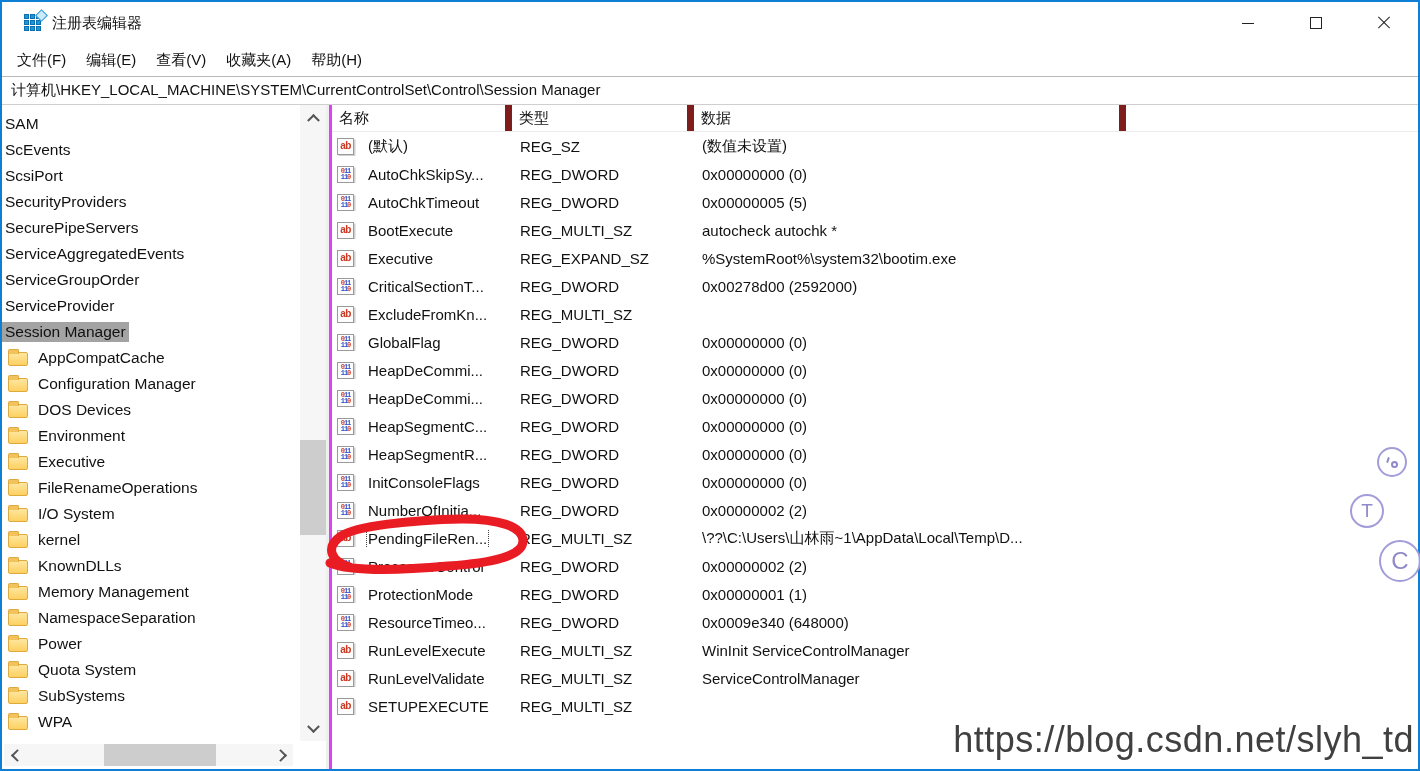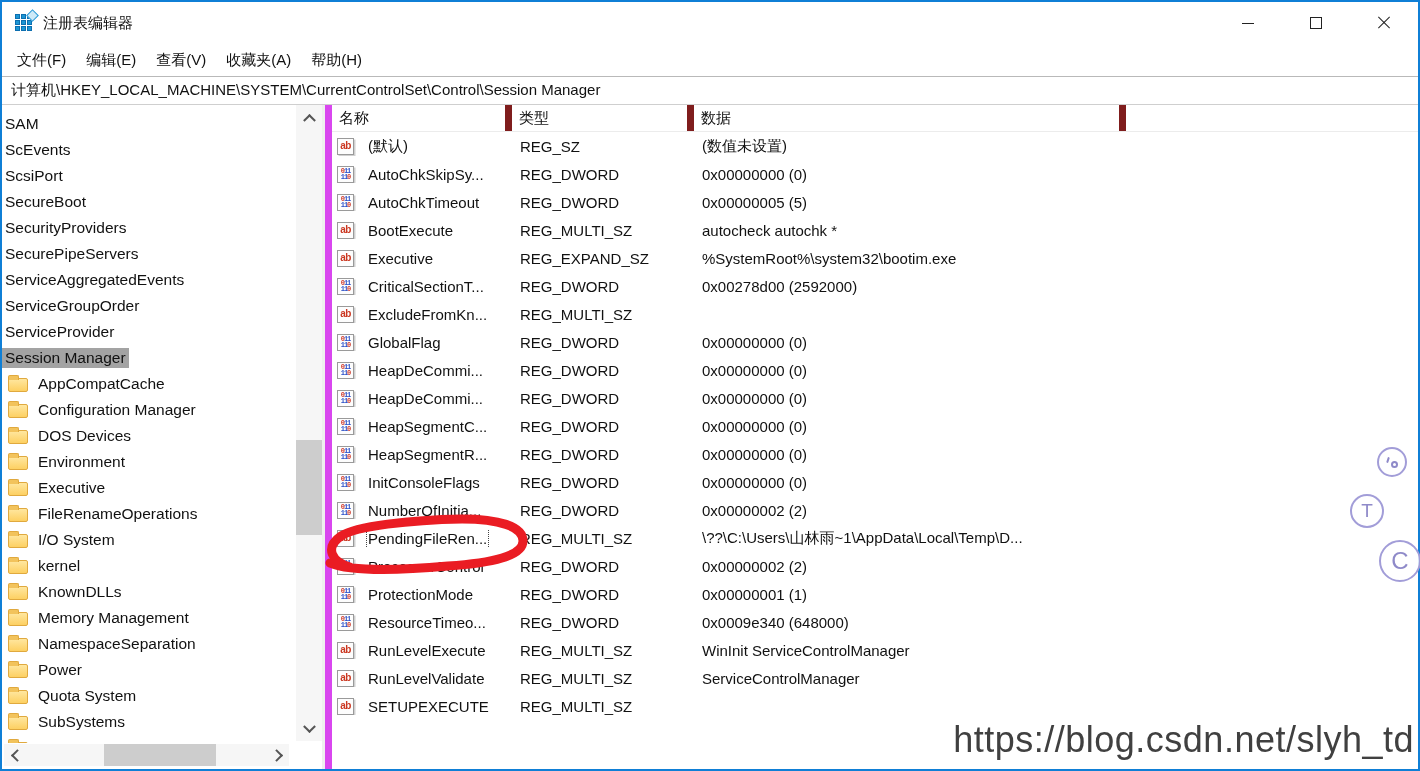--- a/index.html
+++ b/index.html
@@ -1,21 +1,21 @@
 <!DOCTYPE html>
 <html><head>
 <meta charset="utf-8">
 <style>
   *{margin:0;padding:0;box-sizing:border-box}
   html,body{width:1420px;height:771px}
   body{position:relative;overflow:hidden;background:#fff;font-family:"Liberation Sans",sans-serif;color:#111}
   .window{position:absolute;inset:0;border:2px solid #0f7fd6;background:#fff;display:flex;flex-direction:column}
 
   
-  .titlebar{height:42px;display:flex;align-items:center;padding-left:13px;background:#fff}
+  .titlebar{height:42px;display:flex;align-items:center;padding-left:22px;background:#fff}
   .app-icon{width:19px;height:19px;position:relative;margin-right:9px;flex:none}
   .app-icon .grid{display:grid;grid-template-columns:repeat(3,5px);grid-template-rows:repeat(3,5px);gap:1px}
   .app-icon .grid i{background:#1c96d4;border:1px solid #0d6fb0}
   .app-icon::after{content:"";position:absolute;top:-3px;right:-3px;width:7px;height:7px;background:#cdeaf8;border:1px solid #2a9ad6;transform:rotate(45deg)}
   .title{font-size:15px}
   .controls{margin-left:auto;display:flex;height:100%}
   .ctrl{width:68px;height:100%;display:flex;align-items:center;justify-content:center;cursor:default}
   .min-glyph{width:12px;height:1px;background:#222}
   .max-glyph{width:12px;height:12px;border:1px solid #222}
   .x-glyph{position:relative;width:14px;height:14px}
@@ -25,21 +25,21 @@
 
   
   .menubar{height:32px;display:flex;align-items:center;padding:0 5px;font-size:15px}
   .menu-item{padding:5px 10px}
 
   
   .addressbar{height:29px;border-top:1px solid #b9b9b9;border-bottom:1px solid #cfcfcf;display:flex;align-items:center;padding-left:9px;font-size:15px;white-space:nowrap;overflow:hidden}
 
   
   .main{flex:1;display:flex;min-height:0;position:relative}
-  .sidebar{width:330px;flex:none;position:relative;border-right:7px solid #d946ef;box-shadow:inset -3px 0 0 #efefef}
+  .sidebar{width:330px;flex:none;position:relative;border-right:3px solid #d946ef;box-shadow:inset -3px 0 0 #efefef}
   .tree{position:absolute;left:0;top:0;right:32px;bottom:26px;overflow:hidden;padding-top:6px}
   .tree-item{height:26px;display:flex;align-items:center;white-space:nowrap;font-size:15.5px}
   .tree-item .tlabel{padding:1px 3px}
   .tree-item.selected .tlabel{background:#a3a3a3}
   .folder{position:relative;width:20px;height:14px;margin:2px 7px 0 6px;background:linear-gradient(180deg,#ffe7a0,#fdd062);border:1px solid #e0a93e;border-radius:2px;flex:none}
   .folder::before{content:"";position:absolute;top:-4px;left:-1px;width:9px;height:4px;background:#f2c35c;border:1px solid #e0a93e;border-bottom:none;border-radius:2px 2px 0 0}
 
   
   .vscroll{position:absolute;top:0;right:3px;bottom:28px;width:26px;background:#f6f6f6}
   .vscroll .thumb{position:absolute;left:0;width:100%;top:335px;height:95px;background:#cdcdcd}
@@ -146,23 +146,20 @@
           <div class="tree-item">
             <span class="tlabel">SAM</span>
           </div>
           <div class="tree-item">
             <span class="tlabel">ScEvents</span>
           </div>
           <div class="tree-item">
             <span class="tlabel">ScsiPort</span>
           </div>
           <div class="tree-item">
-            <span class="tlabel">SecureBoot</span>
-          </div>
-          <div class="tree-item">
             <span class="tlabel">SecurityProviders</span>
           </div>
           <div class="tree-item">
             <span class="tlabel">SecurePipeServers</span>
           </div>
           <div class="tree-item">
             <span class="tlabel">ServiceAggregatedEvents</span>
           </div>
           <div class="tree-item">
             <span class="tlabel">ServiceGroupOrder</span>

